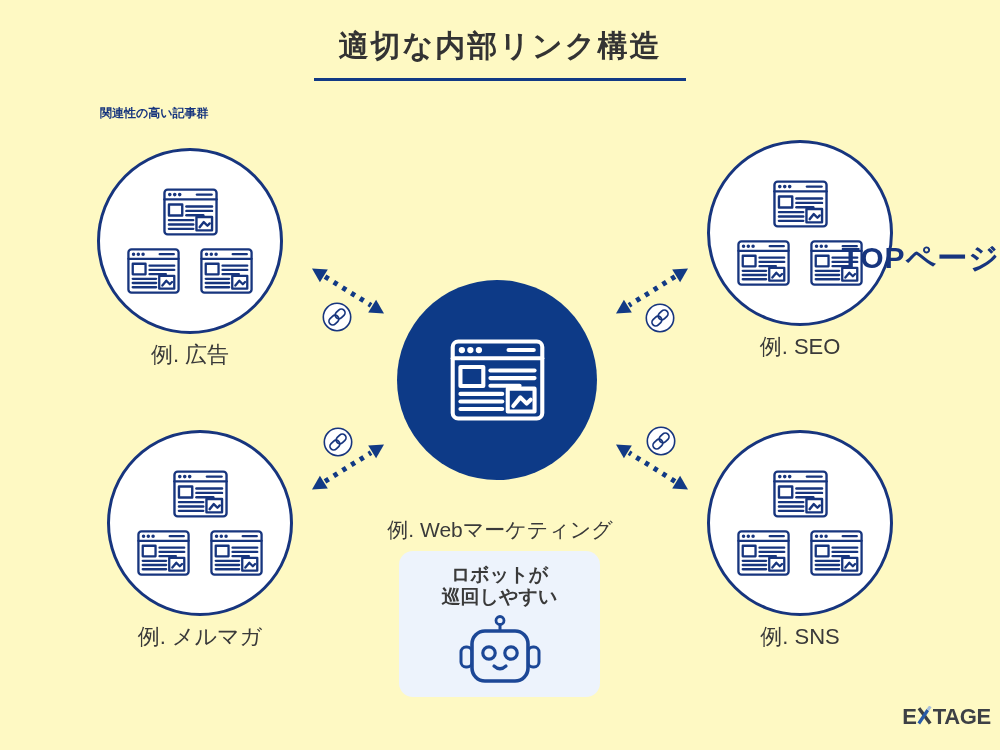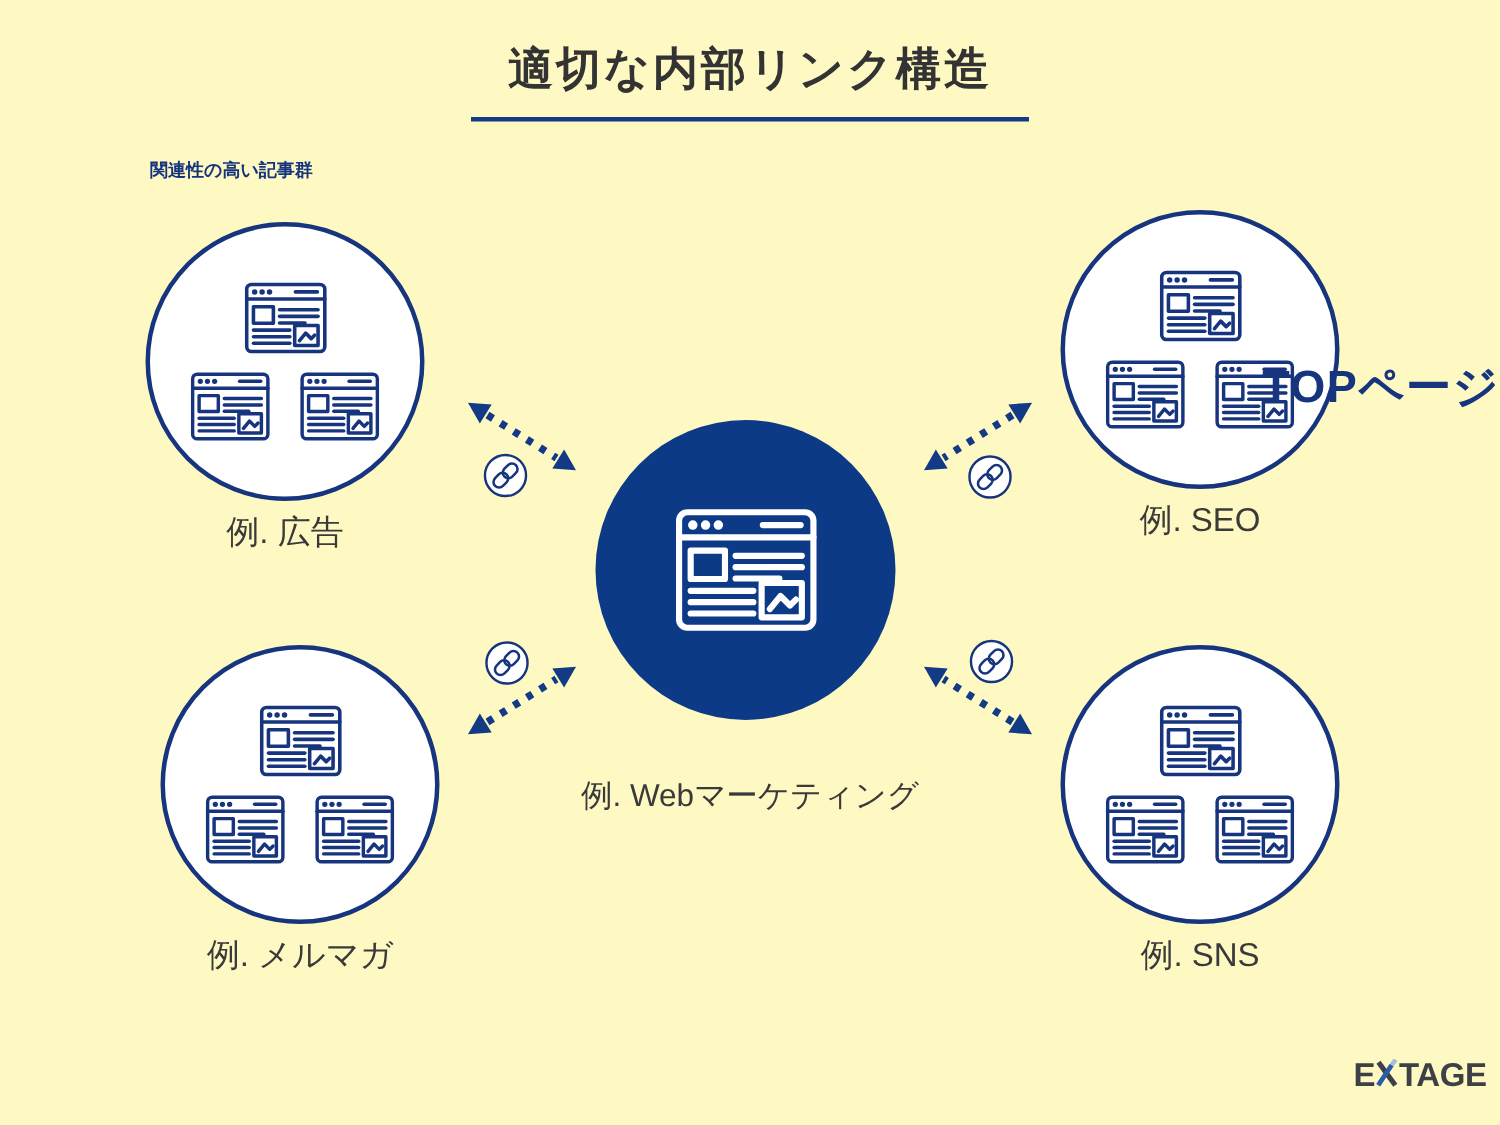--- a/index.html
+++ b/index.html
@@ -213,20 +213,36 @@
   <svg class="linkb linkb-tr" viewBox="0 0 30 30">
       <use href="#g-link"></use>
     </svg>
   <svg class="linkb linkb-bl" viewBox="0 0 30 30">
       <use href="#g-link"></use>
     </svg>
   <svg class="linkb linkb-br" viewBox="0 0 30 30">
       <use href="#g-link"></use>
     </svg>
 
+  <div class="robot-box">
+    <div class="robot-line">ロボットが</div>
+    <div class="robot-line">巡回しやすい</div>
+    <svg class="robot-svg" width="86" height="68" viewBox="0 0 86 68">
+      <g stroke="#1c4796" fill="none" stroke-linecap="round" stroke-linejoin="round">
+        <circle cx="43" cy="5.5" r="4" stroke-width="2.8"></circle>
+        <line x1="43" y1="9.5" x2="43" y2="16" stroke-width="3"></line>
+        <rect x="4" y="32" width="11" height="20" rx="5" stroke-width="3"></rect>
+        <rect x="71" y="32" width="11" height="20" rx="5" stroke-width="3"></rect>
+        <rect x="15" y="16" width="56" height="50" rx="13" stroke-width="3.6" fill="#edf3fc"></rect>
+        <circle cx="32" cy="38" r="6.2" stroke-width="3.2"></circle>
+        <circle cx="54" cy="38" r="6.2" stroke-width="3.2"></circle>
+        <path d="M37,51 Q43,56.5 49,51" stroke-width="3.2"></path>
+      </g>
+    </svg>
+  </div>
 
   <div class="logo">
     <span>E</span>
     <svg width="15" height="22" viewBox="0 0 15 22">
       <line x1="2" y1="2.2" x2="13.2" y2="17.5" stroke="#3d4045" stroke-width="3.4"></line>
       <line x1="1.8" y1="17.5" x2="10.8" y2="4" stroke="#2a5ca8" stroke-width="3.2"></line>
       <line x1="10.8" y1="4" x2="13.4" y2="0.4" stroke="#a7bedb" stroke-width="3"></line>
     </svg>
     <span>TAGE</span>
   </div>

